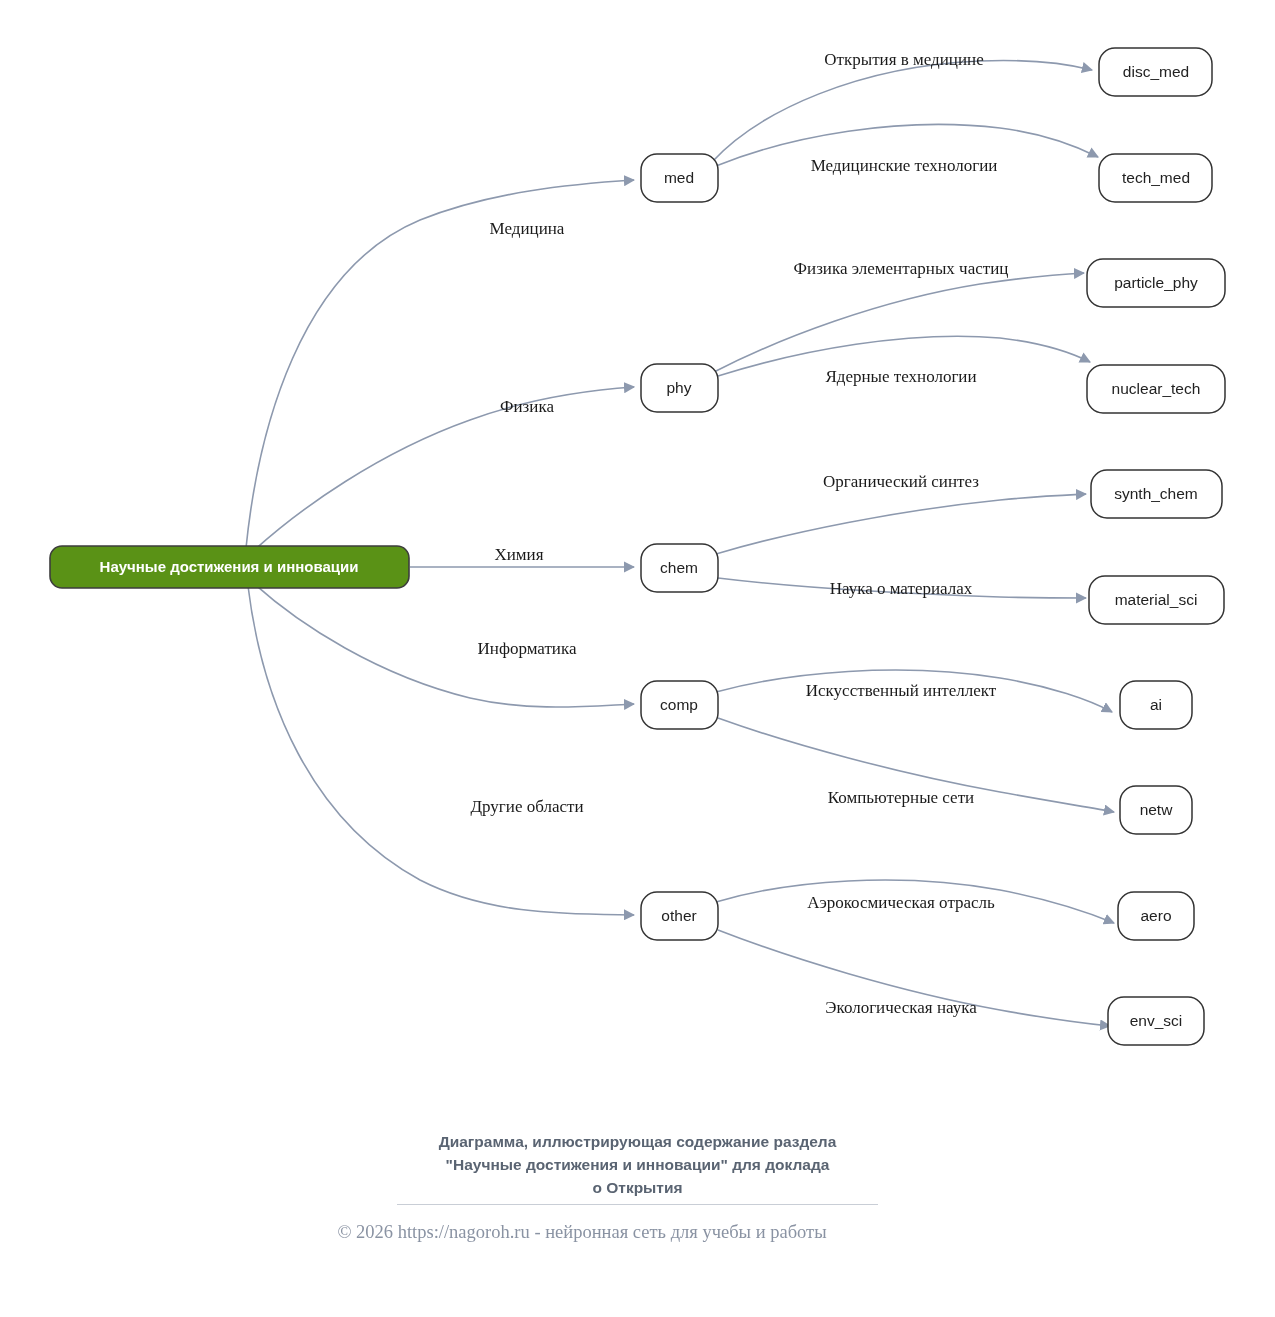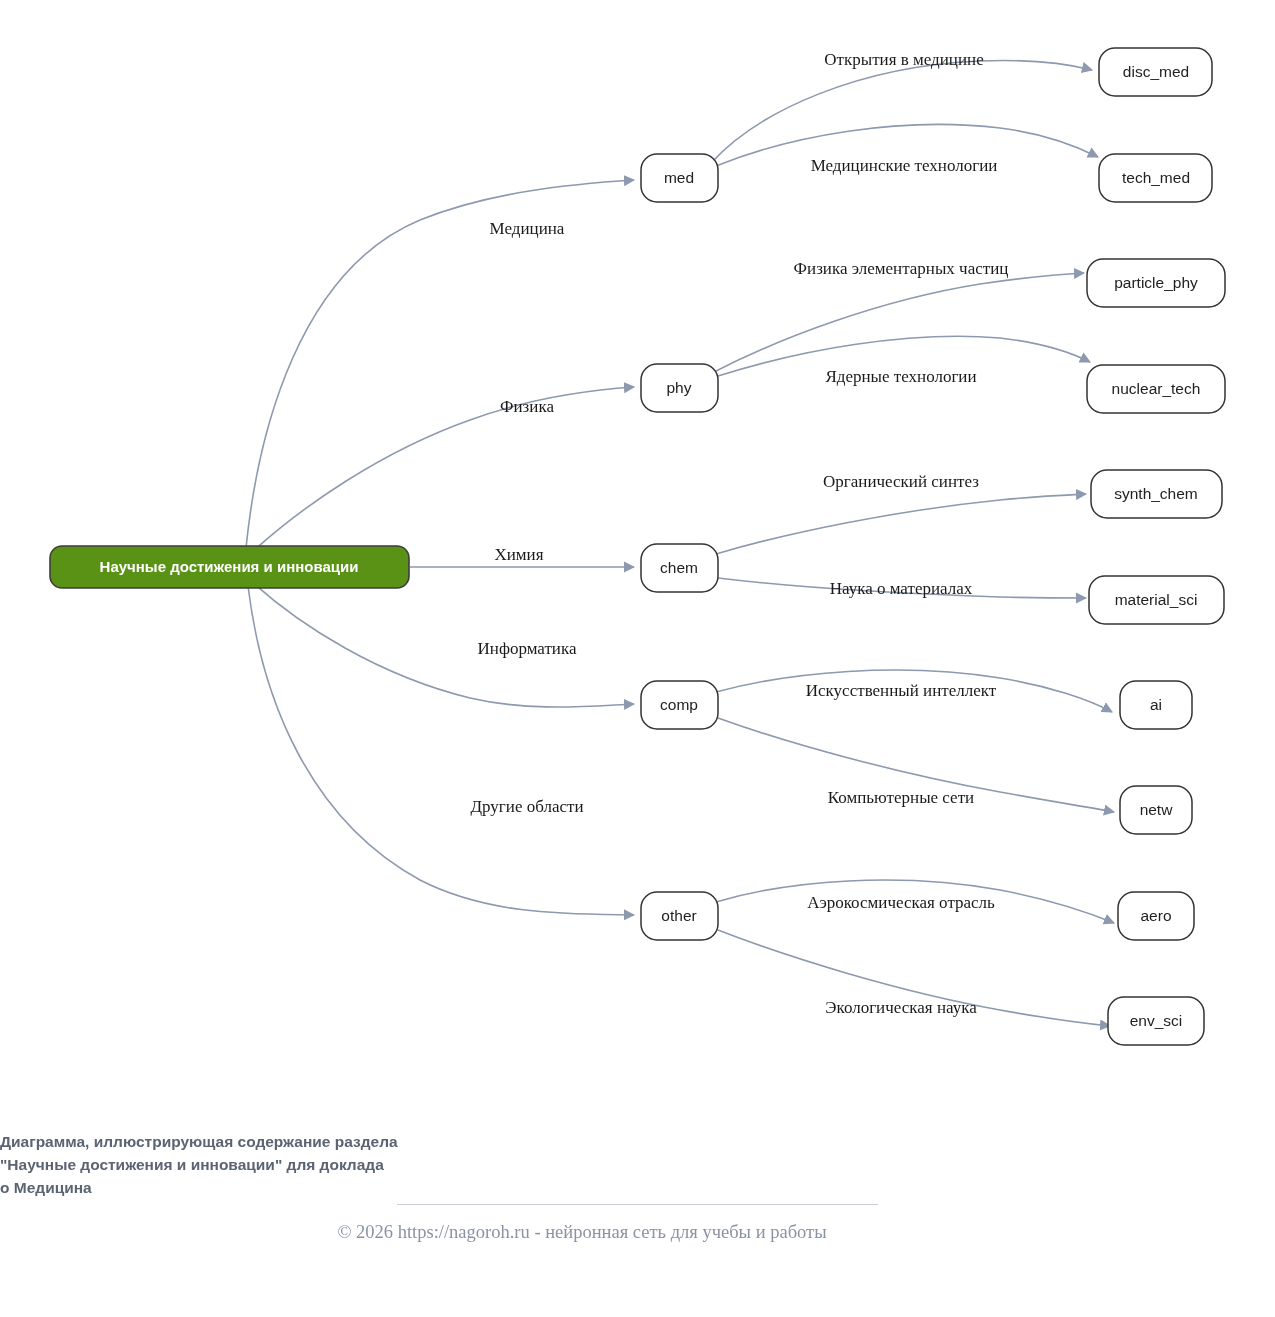--- a/index.html
+++ b/index.html
@@ -60,21 +60,21 @@
   }
   .root-box {
     fill: #5a9216;
     stroke: #3d3d3d;
     stroke-width: 1.6;
   }
   .caption {
     position: absolute;
     left: 0;
     width: 1275px;
-    text-align: left;
+    text-align: center;
     font-family: "Liberation Sans", sans-serif;
     font-size: 15.5px;
     font-weight: bold;
     color: #5a6472;
     line-height: 23px;
   }
   .caption-rule {
     position: absolute;
     left: 397px;
     width: 481px;
@@ -203,18 +203,18 @@
       <text class="node-label" x="1156" y="917">aero</text>
     </g>
     <g>
       <rect class="node-box" x="1108" y="997" width="96" height="48" rx="16" ry="16"></rect>
       <text class="node-label" x="1156" y="1022">env_sci</text>
     </g>
   </svg>
 
   <div class="caption" style="top:1130px;">Диаграмма, иллюстрирующая содержание раздела</div>
   <div class="caption" style="top:1153px;">"Научные достижения и инновации" для доклада</div>
-  <div class="caption" style="top:1176px;">о Медицина</div>
+  <div class="caption" style="top:1176px;">о Открытия</div>
 
   <div class="caption-rule" style="top:1204px;"></div>
 
   <div class="footer" style="top:1222px;">© 2026 https://nagoroh.ru - нейронная сеть для учебы и работы</div>
 </div>
 
 </body></html>

